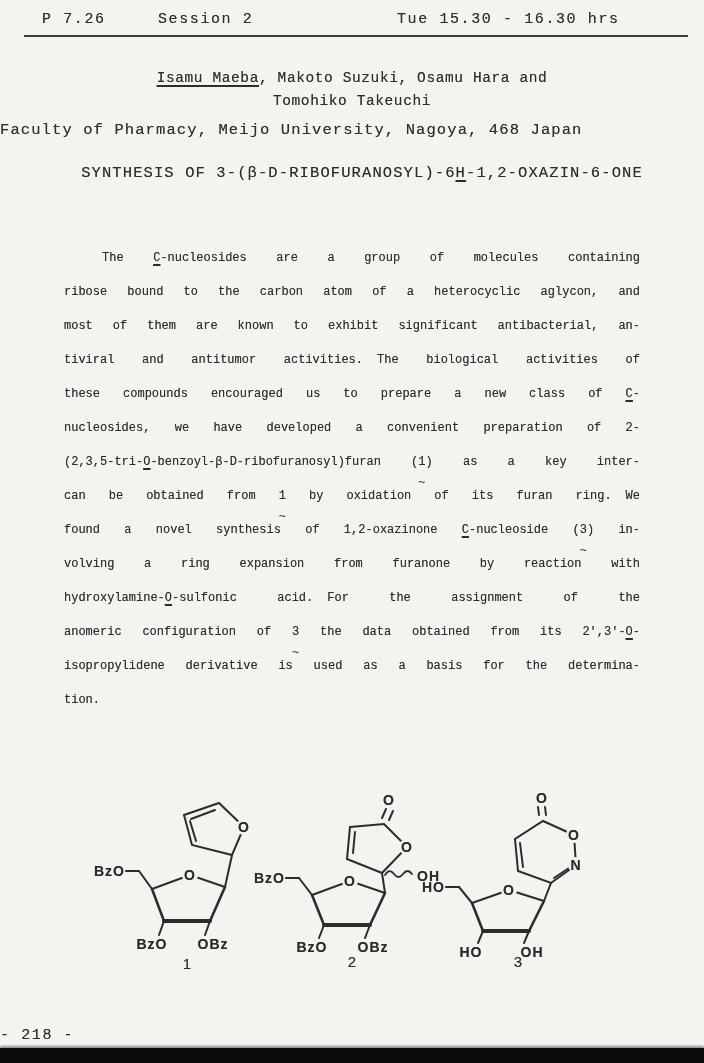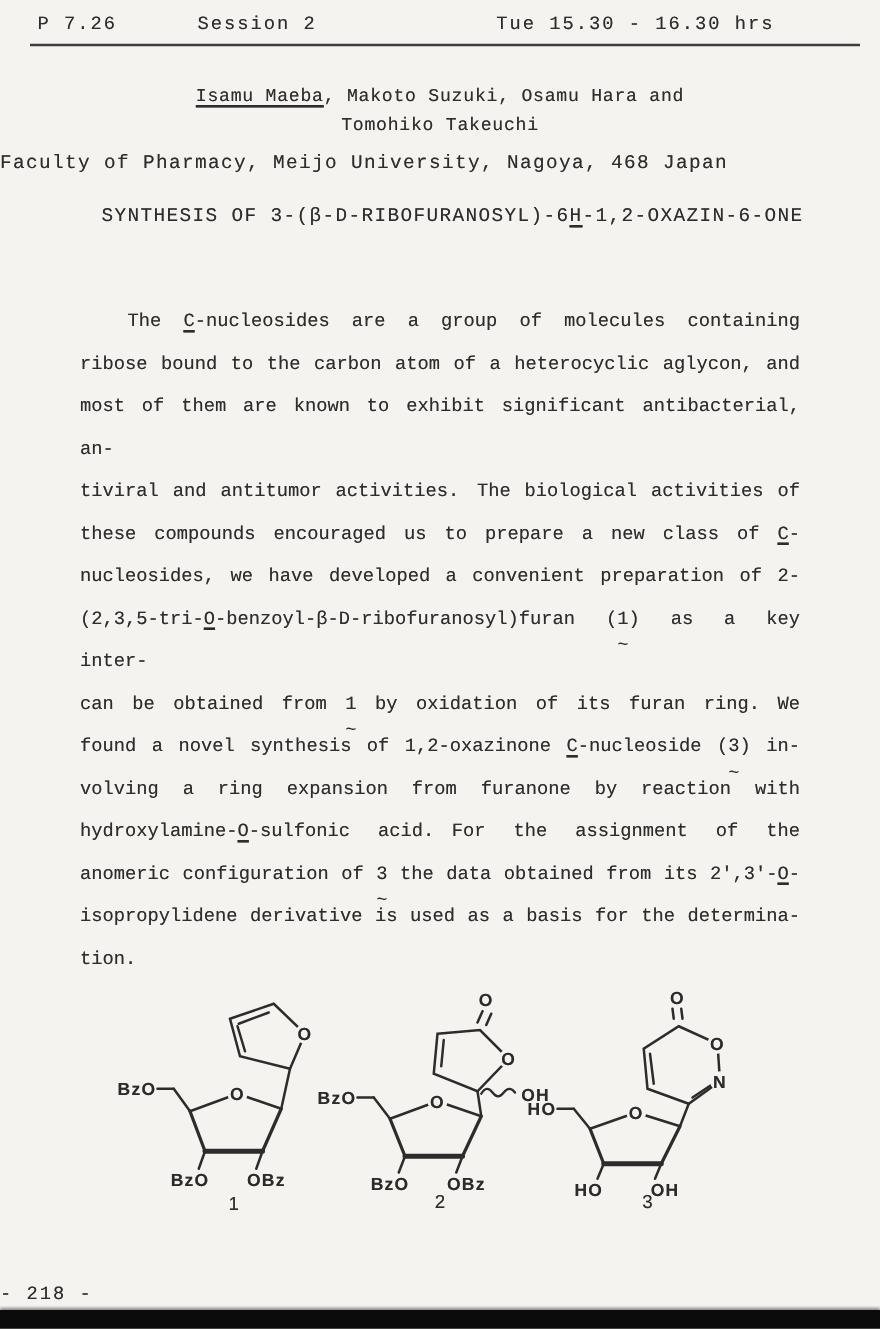--- a/index.html
+++ b/index.html
@@ -4,28 +4,28 @@
 <style>
   html,body{margin:0;padding:0;}
   body{
     width:704px;height:1063px;position:relative;overflow:hidden;
     background:#f4f3f0;color:#2d2d2d;
     font-family:"Liberation Mono","DejaVu Sans Mono",monospace;
     text-shadow:0 0 0.5px rgba(45,45,45,0.55);
   }
   #page{position:absolute;inset:0;}
   .hdr{position:absolute;top:11px;left:0;right:0;height:24px;font-size:15px;letter-spacing:1.6px;}
-  .hdr .pid{position:absolute;left:30px;text-align:right;}
+  .hdr .pid{position:absolute;left:42px;text-align:right;}
   .hdr .sess{position:absolute;left:158px;}
   .hdr .time{position:absolute;left:397px;}
   .rule{position:absolute;top:35px;left:24px;width:664px;height:2px;background:#3d3d3d;}
   .authors{position:absolute;top:67px;left:0;right:0;text-align:center;font-size:14.5px;line-height:23px;letter-spacing:0.6px;}
   .affil{position:absolute;top:121px;left:0;right:0;text-align:left;font-size:15.5px;letter-spacing:1.1px;}
   .title{position:absolute;top:164px;left:0;right:0;text-align:center;font-size:15.5px;letter-spacing:1.1px;margin-left:20px;}
-  .bodytext{position:absolute;top:241px;left:64px;width:576px;font-size:15px;line-height:34px;}
+  .bodytext{position:absolute;top:241px;left:64px;width:576px;font-size:12px;line-height:34px;}
   .bline{text-align:justify;text-align-last:justify;}
   .bline.indent{padding-left:38px;}
   .bline.last{text-align-last:left;}
   .uline{text-decoration:underline;text-decoration-thickness:1.5px;text-underline-offset:3px;}
   .wavy{position:relative;}
   .wavy::after{content:"~";position:absolute;left:50%;transform:translateX(-50%);top:0.88em;text-shadow:none;}
   .sgap{display:inline-block;width:14px;}
   .structure{position:absolute;height:182px;}
   .structure svg{display:block;overflow:visible;}
   .structure text{

